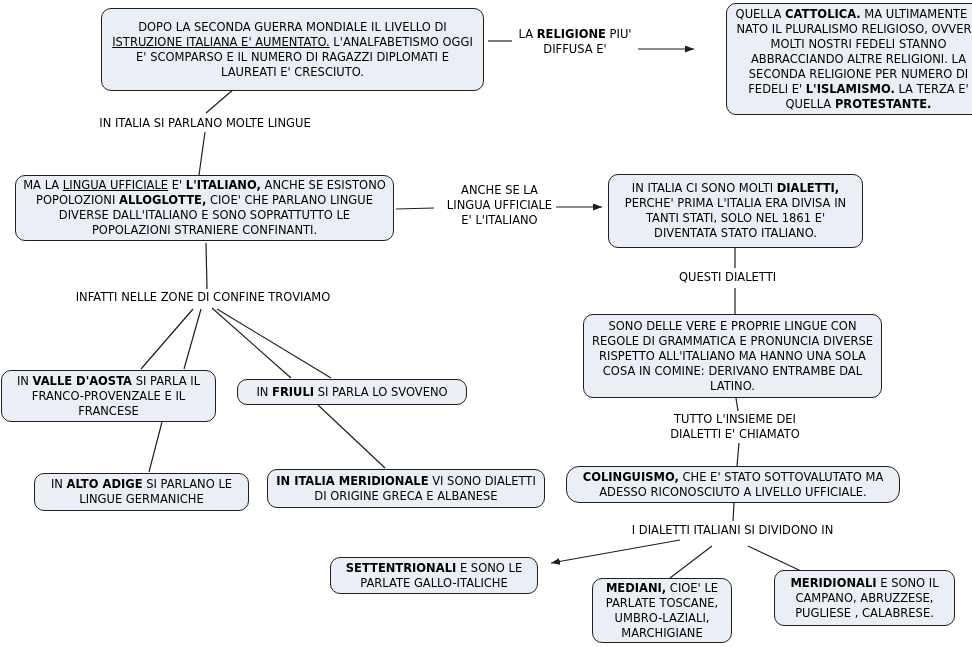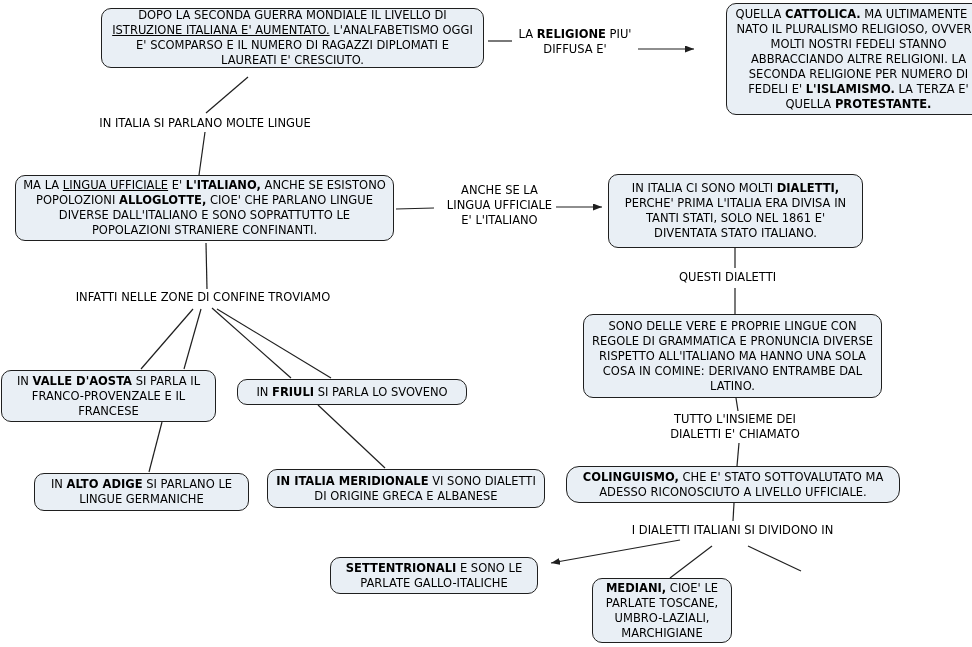--- a/index.html
+++ b/index.html
@@ -67,21 +67,21 @@
     <line x1="193" y1="309" x2="141" y2="369"></line>
     <line x1="201" y1="309" x2="184" y2="369"></line>
     <line x1="212" y1="308" x2="291" y2="378"></line>
     <line x1="217" y1="309" x2="331" y2="378"></line>
 
     <line x1="162" y1="422" x2="149" y2="472"></line>
 
     <line x1="318" y1="405" x2="385" y2="468"></line>
   </svg>
 
-  <div class="node" style="left:101px;top:8px;width:383px;height:60px;justify-content:center;">
+  <div class="node" style="left:101px;top:8px;width:383px;height:83px;justify-content:center;">
       <span><span>DOPO LA SECONDA GUERRA MONDIALE IL LIVELLO DI </span><span style="text-decoration: underline;">ISTRUZIONE ITALIANA E' AUMENTATO.</span><span> L'ANALFABETISMO OGGI E' SCOMPARSO E IL NUMERO DI RAGAZZI DIPLOMATI E LAUREATI E' CRESCIUTO.</span></span>
     </div>
 
   <div class="node" style="left:702px;top:3px;width:265px;height:112px;margin-left:24px;">
       <span><span>QUELLA </span><span style="font-weight: bold;">CATTOLICA.</span><span> MA ULTIMAMENTE E' NATO IL PLURALISMO RELIGIOSO, OVVERO MOLTI NOSTRI FEDELI STANNO ABBRACCIANDO ALTRE RELIGIONI. LA SECONDA RELIGIONE PER NUMERO DI FEDELI E' </span><span style="font-weight: bold;">L'ISLAMISMO.</span><span> LA TERZA E' QUELLA </span><span style="font-weight: bold;">PROTESTANTE.</span></span>
     </div>
 
   <div class="lbl" style="left:505px;top:27px;width:140px;"><span><span>LA </span><span style="font-weight: bold;">RELIGIONE</span><span> PIU'</span><br><span>DIFFUSA E'</span></span></div>
 
   <div class="lbl nowrap" style="left:75px;top:116px;width:260px;"><span><span>IN ITALIA SI PARLANO MOLTE LINGUE</span></span></div>
@@ -111,20 +111,23 @@
   <div class="lbl nowrap" style="left:610px;top:523px;width:245px;"><span><span>I DIALETTI ITALIANI SI DIVIDONO IN</span></span></div>
 
   <div class="node" style="left:330px;top:557px;width:208px;height:37px;">
       <span><span style="font-weight: bold;">SETTENTRIONALI</span><span> E SONO LE PARLATE GALLO-ITALICHE</span></span>
     </div>
 
   <div class="node" style="left:592px;top:578px;width:140px;height:65px;">
       <span><span style="font-weight: bold;">MEDIANI,</span><span> CIOE' LE PARLATE TOSCANE, UMBRO-LAZIALI, MARCHIGIANE</span></span>
     </div>
 
+  <div class="node" style="left:774px;top:570px;width:181px;height:56px;">
+      <span><span style="font-weight: bold;">MERIDIONALI</span><span> E SONO IL CAMPANO, ABRUZZESE, PUGLIESE , CALABRESE.</span></span>
+    </div>
 
   <div class="lbl nowrap" style="left:58px;top:290px;width:290px;"><span><span>INFATTI NELLE ZONE DI CONFINE TROVIAMO</span></span></div>
 
   <div class="node" style="left:1px;top:370px;width:215px;height:52px;">
       <span><span>IN </span><span style="font-weight: bold;">VALLE D'AOSTA</span><span> SI PARLA IL FRANCO-PROVENZALE E IL FRANCESE</span></span>
     </div>
 
   <div class="node" style="left:237px;top:379px;width:230px;height:26px;">
       <span><span>IN </span><span style="font-weight: bold;">FRIULI</span><span> SI PARLA LO SVOVENO</span></span>
     </div>

